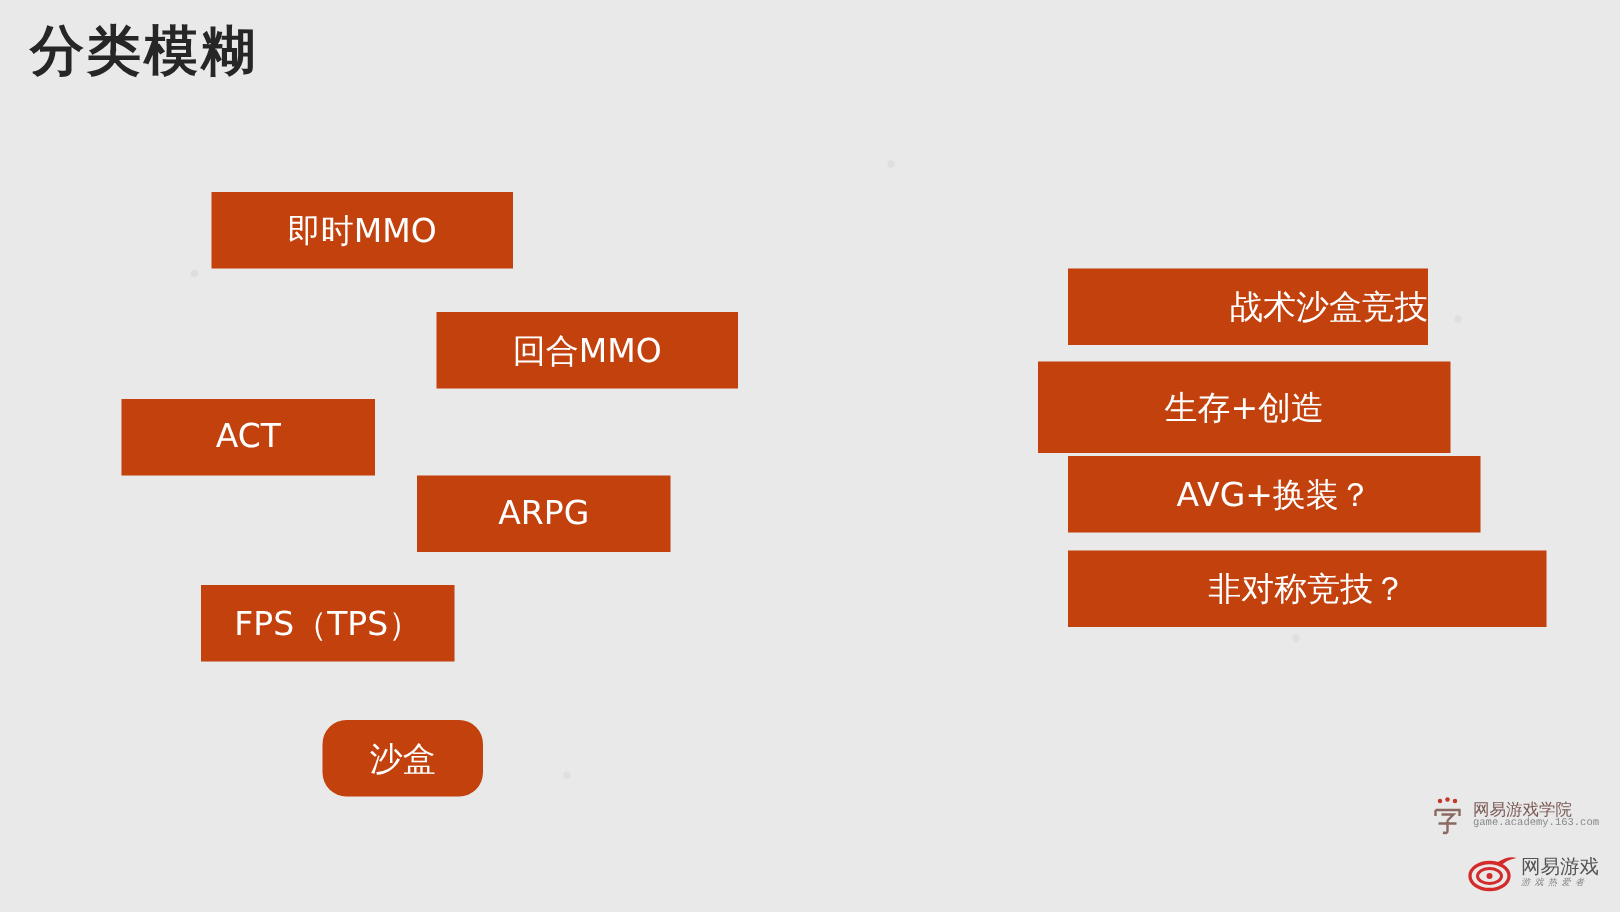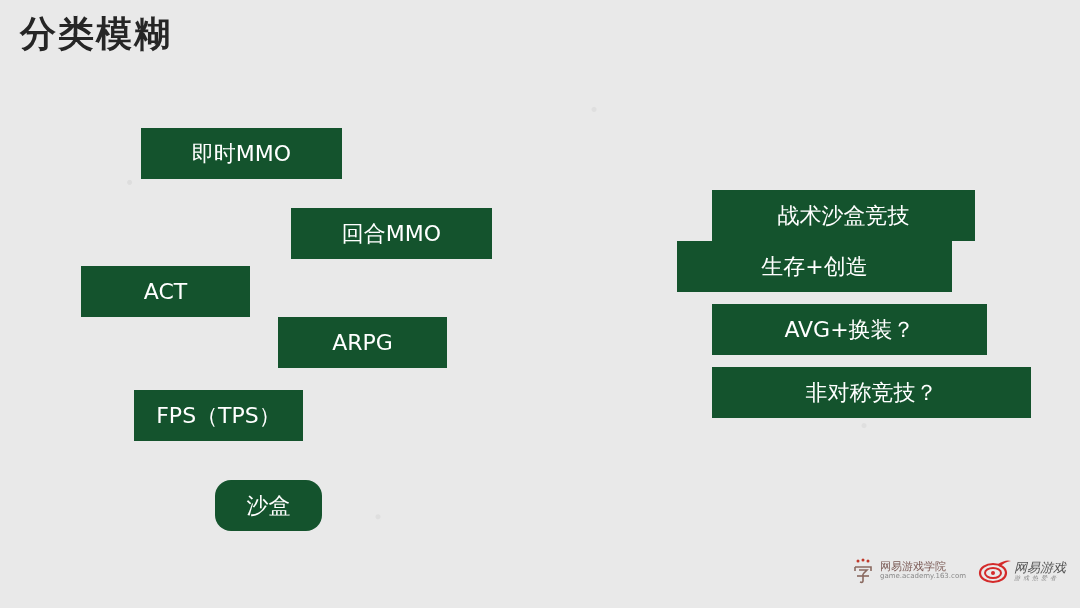--- a/index.html
+++ b/index.html
@@ -16,34 +16,34 @@
         radial-gradient(circle at 80% 70%, rgba(200,200,200,0.3) 0 2px, transparent 3px),
         radial-gradient(circle at 35% 85%, rgba(200,200,200,0.3) 0 2px, transparent 3px),
         radial-gradient(circle at 90% 35%, rgba(200,200,200,0.3) 0 2px, transparent 3px);
       pointer-events: none;
     }
     .title {
       position: absolute; left: 20px; top: 10px;
       font-size: 36px; color: #262626; letter-spacing: 2px; font-weight: bold;
     }
     .tag {
-      position: absolute; background: #14532d; color: #ffffff;
+      position: absolute; background: #c2410c; color: #ffffff;
       display: flex; align-items: center; justify-content: center;
       font-size: 22px; box-sizing: border-box; white-space: nowrap;
     }
-    .footer { position: absolute; bottom: 24px; right: 14px; display: flex; align-items: flex-end; gap: 12px; }
+    .footer { position: absolute; bottom: 13px; right: 14px; display: flex; align-items: flex-end; gap: 12px; flex-direction: column; }
     .academy { display: flex; align-items: center; gap: 6px; }
     .academy-logo { width: 22px; height: 26px; }
     .academy-text { display: flex; flex-direction: column; line-height: 1.1; }
     .academy-name { font-size: 11px; color: #7a5a55; }
-    .academy-url { font-size: 7px; color: #888; }
+    .academy-url { font-size: 7px; color: #888; font-family: Liberation Mono, monospace; }
     .games { display: flex; align-items: center; gap: 2px; }
     .games-logo { width: 34px; height: 26px; }
     .games-text { display: flex; flex-direction: column; line-height: 1.1; }
-    .games-name { font-size: 13px; color: #555; font-style: italic; }
+    .games-name { font-size: 13px; color: #555; }
     .games-sub { font-size: 6px; color: #888; font-style: italic; letter-spacing: 3px; }
   </style>
 </head>
 <body>
 
 <div class="bg-texture"></div>
 
 <div class="title">分类模糊</div>
 
 <div class="tag" style="left:141px; top:128px; width:201px; height:51px;">
@@ -58,24 +58,24 @@
 <div class="tag" style="left:278px; top:317px; width:169px; height:51px;">
   <span>ARPG</span>
 </div>
 <div class="tag" style="left:134px; top:390px; width:169px; height:51px;">
   <span>FPS（TPS）</span>
 </div>
 <div class="tag" style="left:215px; top:480px; width:107px; height:51px;border-radius:16px;">
   <span>沙盒</span>
 </div>
 
-<div class="tag" style="left:712px; top:190px; width:263px; height:51px;">
+<div class="tag" style="left:712px; top:179px; width:240px; height:51px;justify-content:flex-end;">
   <span>战术沙盒竞技</span>
 </div>
-<div class="tag" style="left:677px; top:241px; width:275px; height:51px;">
+<div class="tag" style="left:692px; top:241px; width:275px; height:61px;">
   <span>生存+创造</span>
 </div>
 <div class="tag" style="left:712px; top:304px; width:275px; height:51px;">
   <span>AVG+换装？</span>
 </div>
 <div class="tag" style="left:712px; top:367px; width:319px; height:51px;">
   <span>非对称竞技？</span>
 </div>
 
 <div class="footer">

